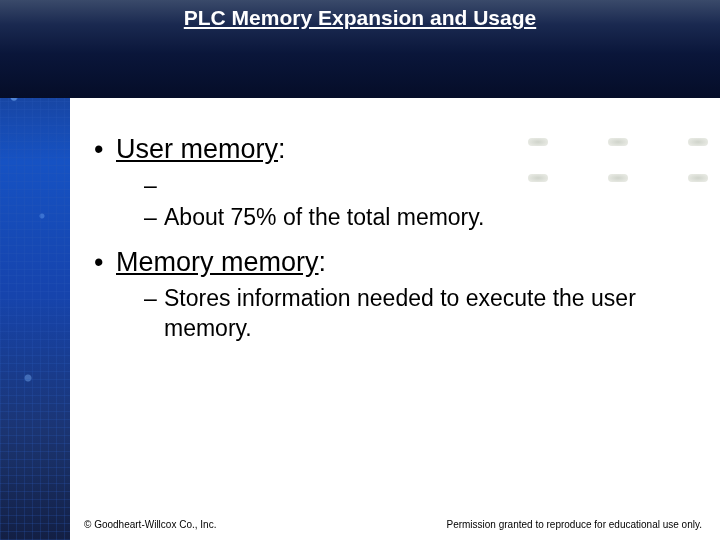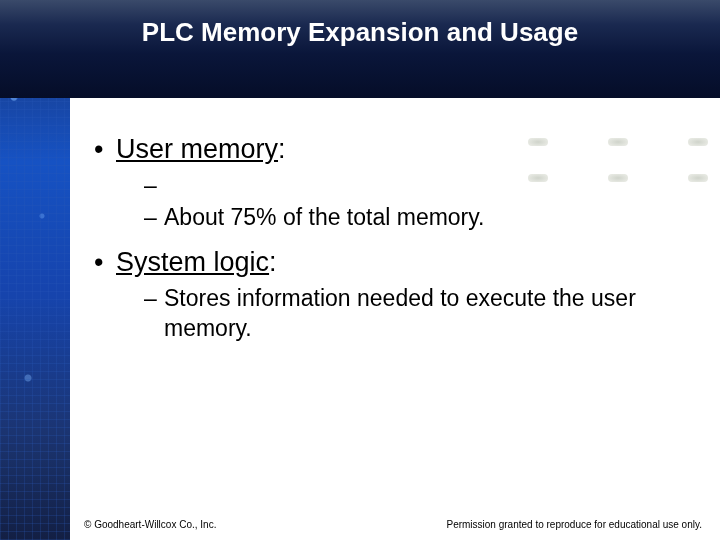--- a/index.html
+++ b/index.html
@@ -14,26 +14,27 @@
   }
   .title-band {
     position: absolute;
     left: 0; top: 0;
     width: 720px;
     height: 98px;
     background: linear-gradient(180deg, #3a4a6a 0%, #1a2950 25%, #0a163a 55%, #050d28 100%);
     text-align: center;
   }
   .title-band h1 {
-    margin: 12px;
+    margin: 0;
     padding-top: 6px;
     color: #fff;
-    font-size: 26px;
+    font-size: 21px;
     font-weight: bold;
     line-height: 1.15;
+    text-decoration: underline;
   }
   .sidebar {
     position: absolute;
     left: 0;
     top: 0;
     width: 70px;
     height: 540px;
     background:
       radial-gradient(circle at 20% 18%, rgba(120,180,255,0.55) 0 3px, transparent 4px),
       radial-gradient(circle at 60% 40%, rgba(120,180,255,0.35) 0 2px, transparent 3px),
@@ -168,21 +169,21 @@
         <li>
           <span class="dash">–</span>
           <span>About 75% of the total memory.</span>
         </li>
       </ul>
     </li>
     <li>
       <div class="bullet-row">
         <span class="b">•</span>
         <span>
-          <span class="term">System logic</span><span class="plain">:</span>
+          <span class="term">Memory memory</span><span class="plain">:</span>
         </span>
       </div>
       <ul class="level2">
         <li>
           <span class="dash">–</span>
           <span>Stores information needed to execute the user memory.</span>
         </li>
       </ul>
     </li>
   </ul>

